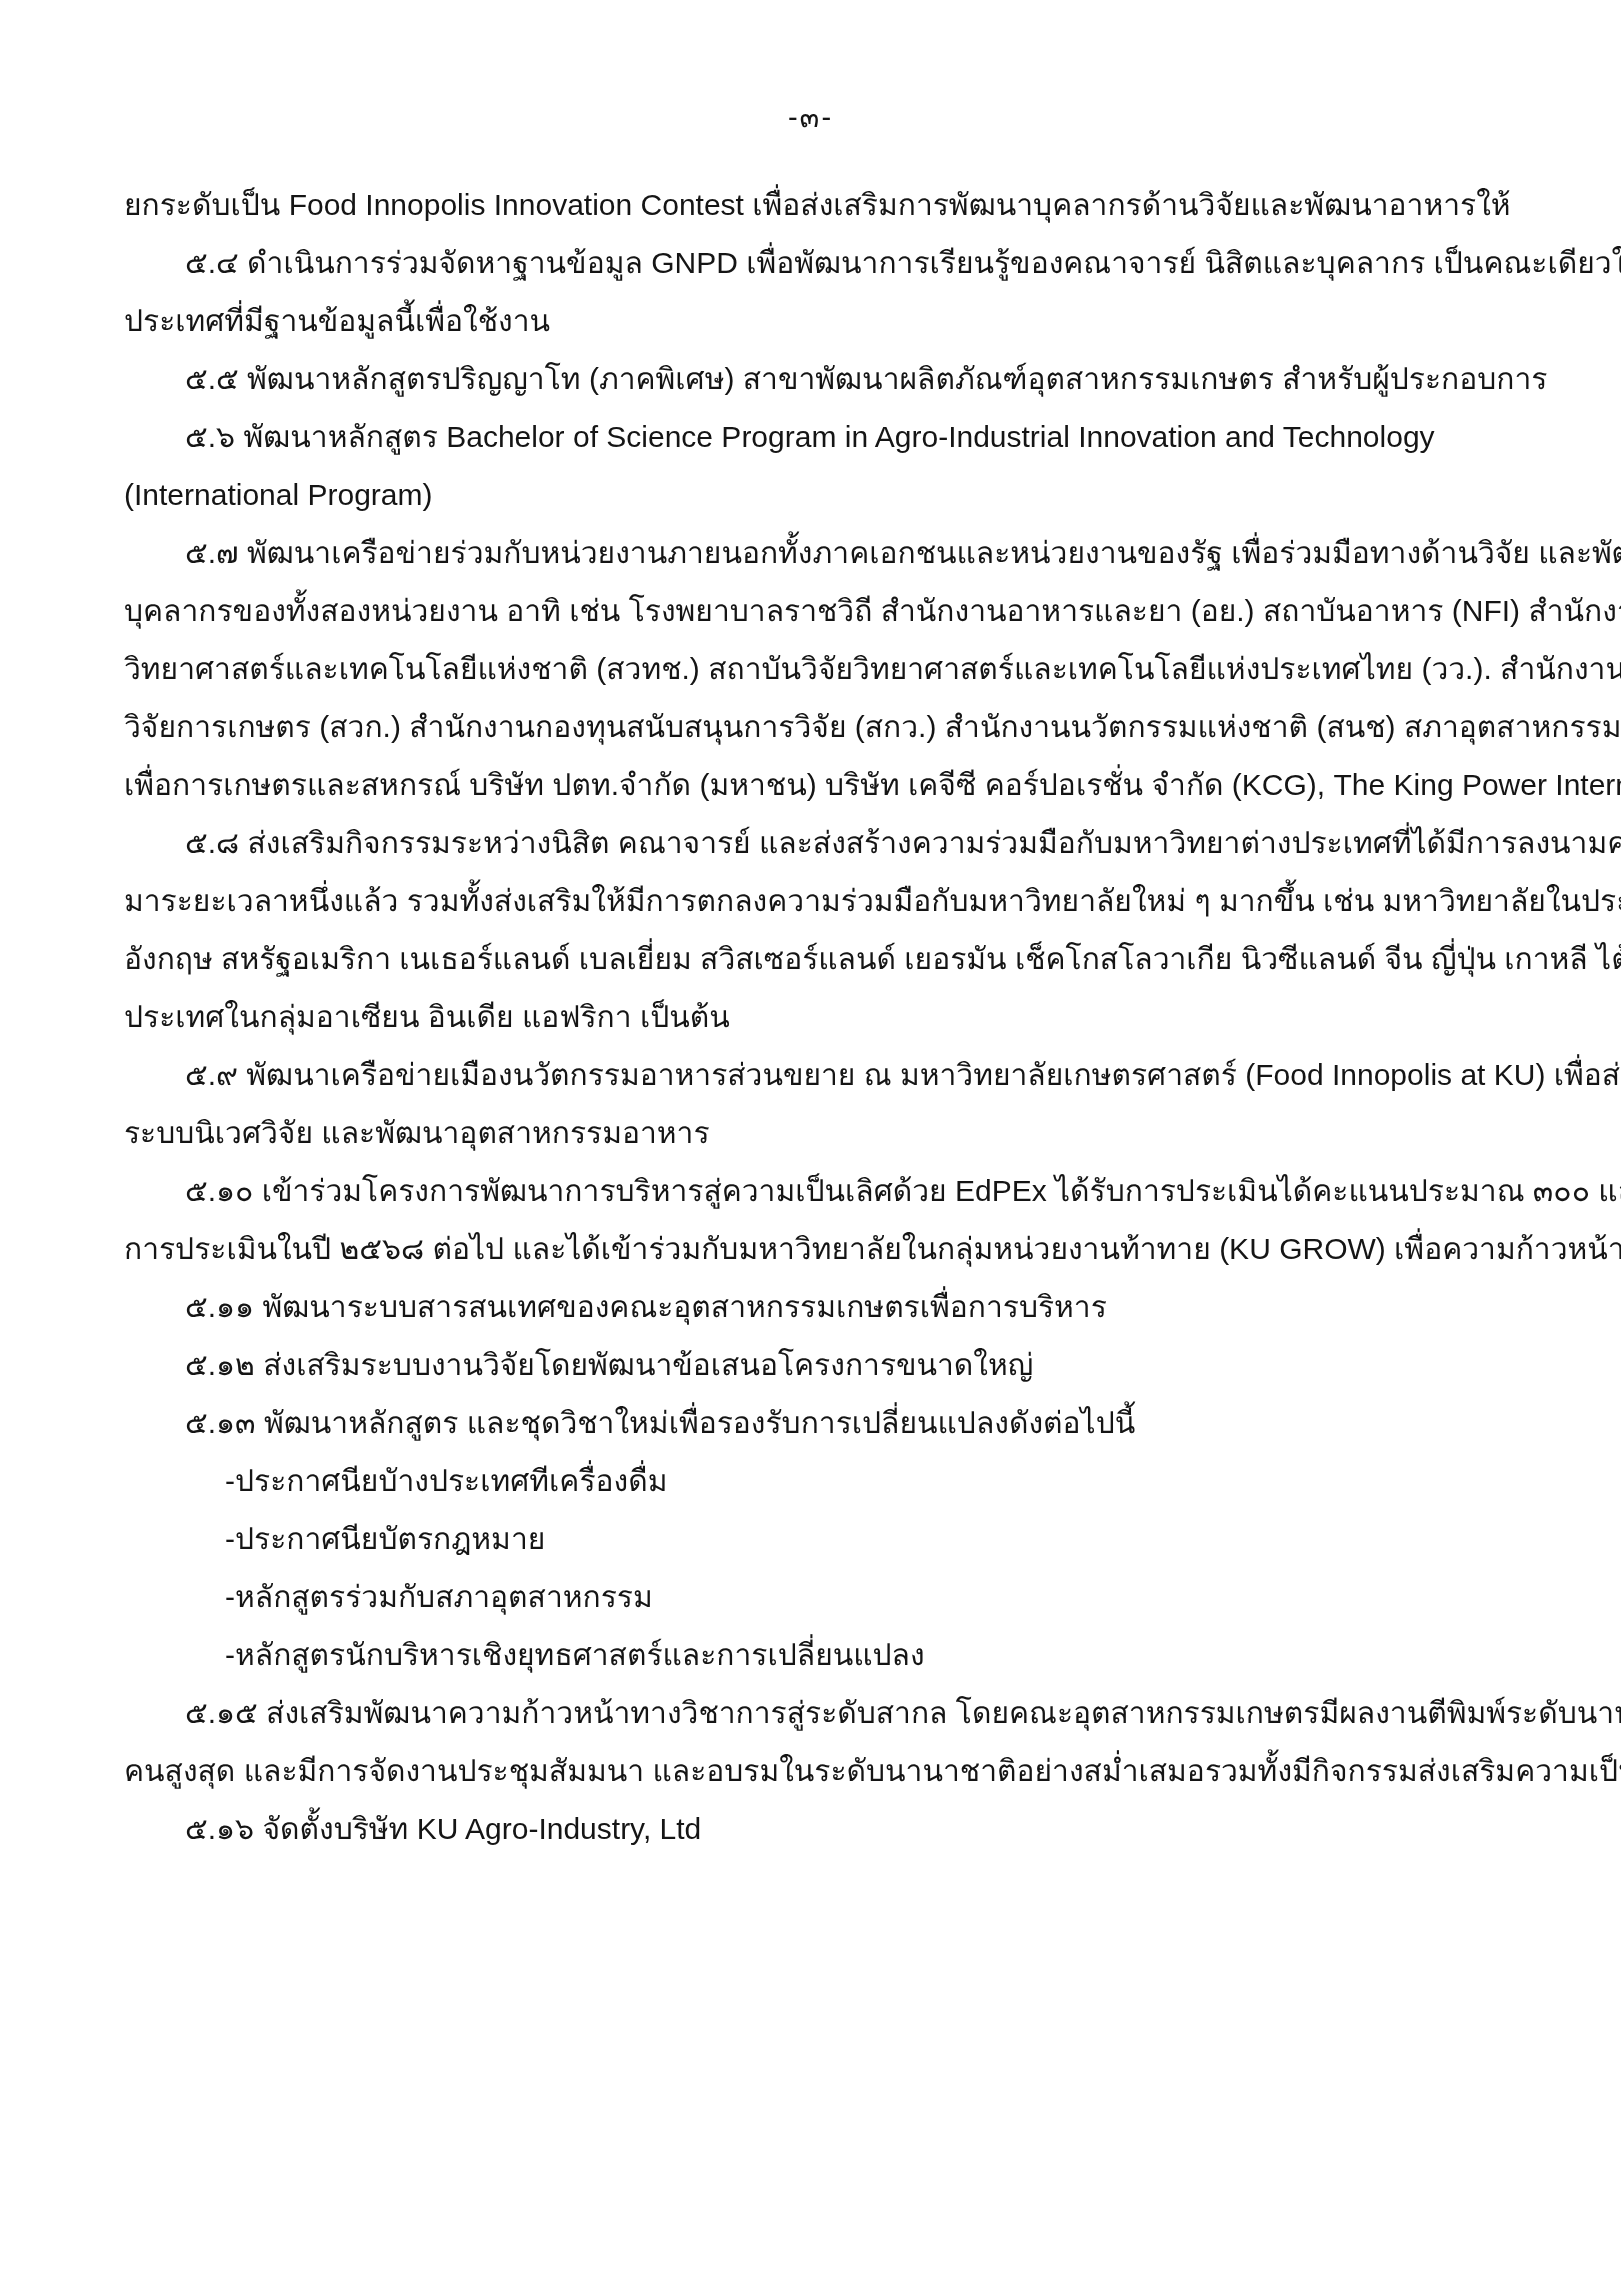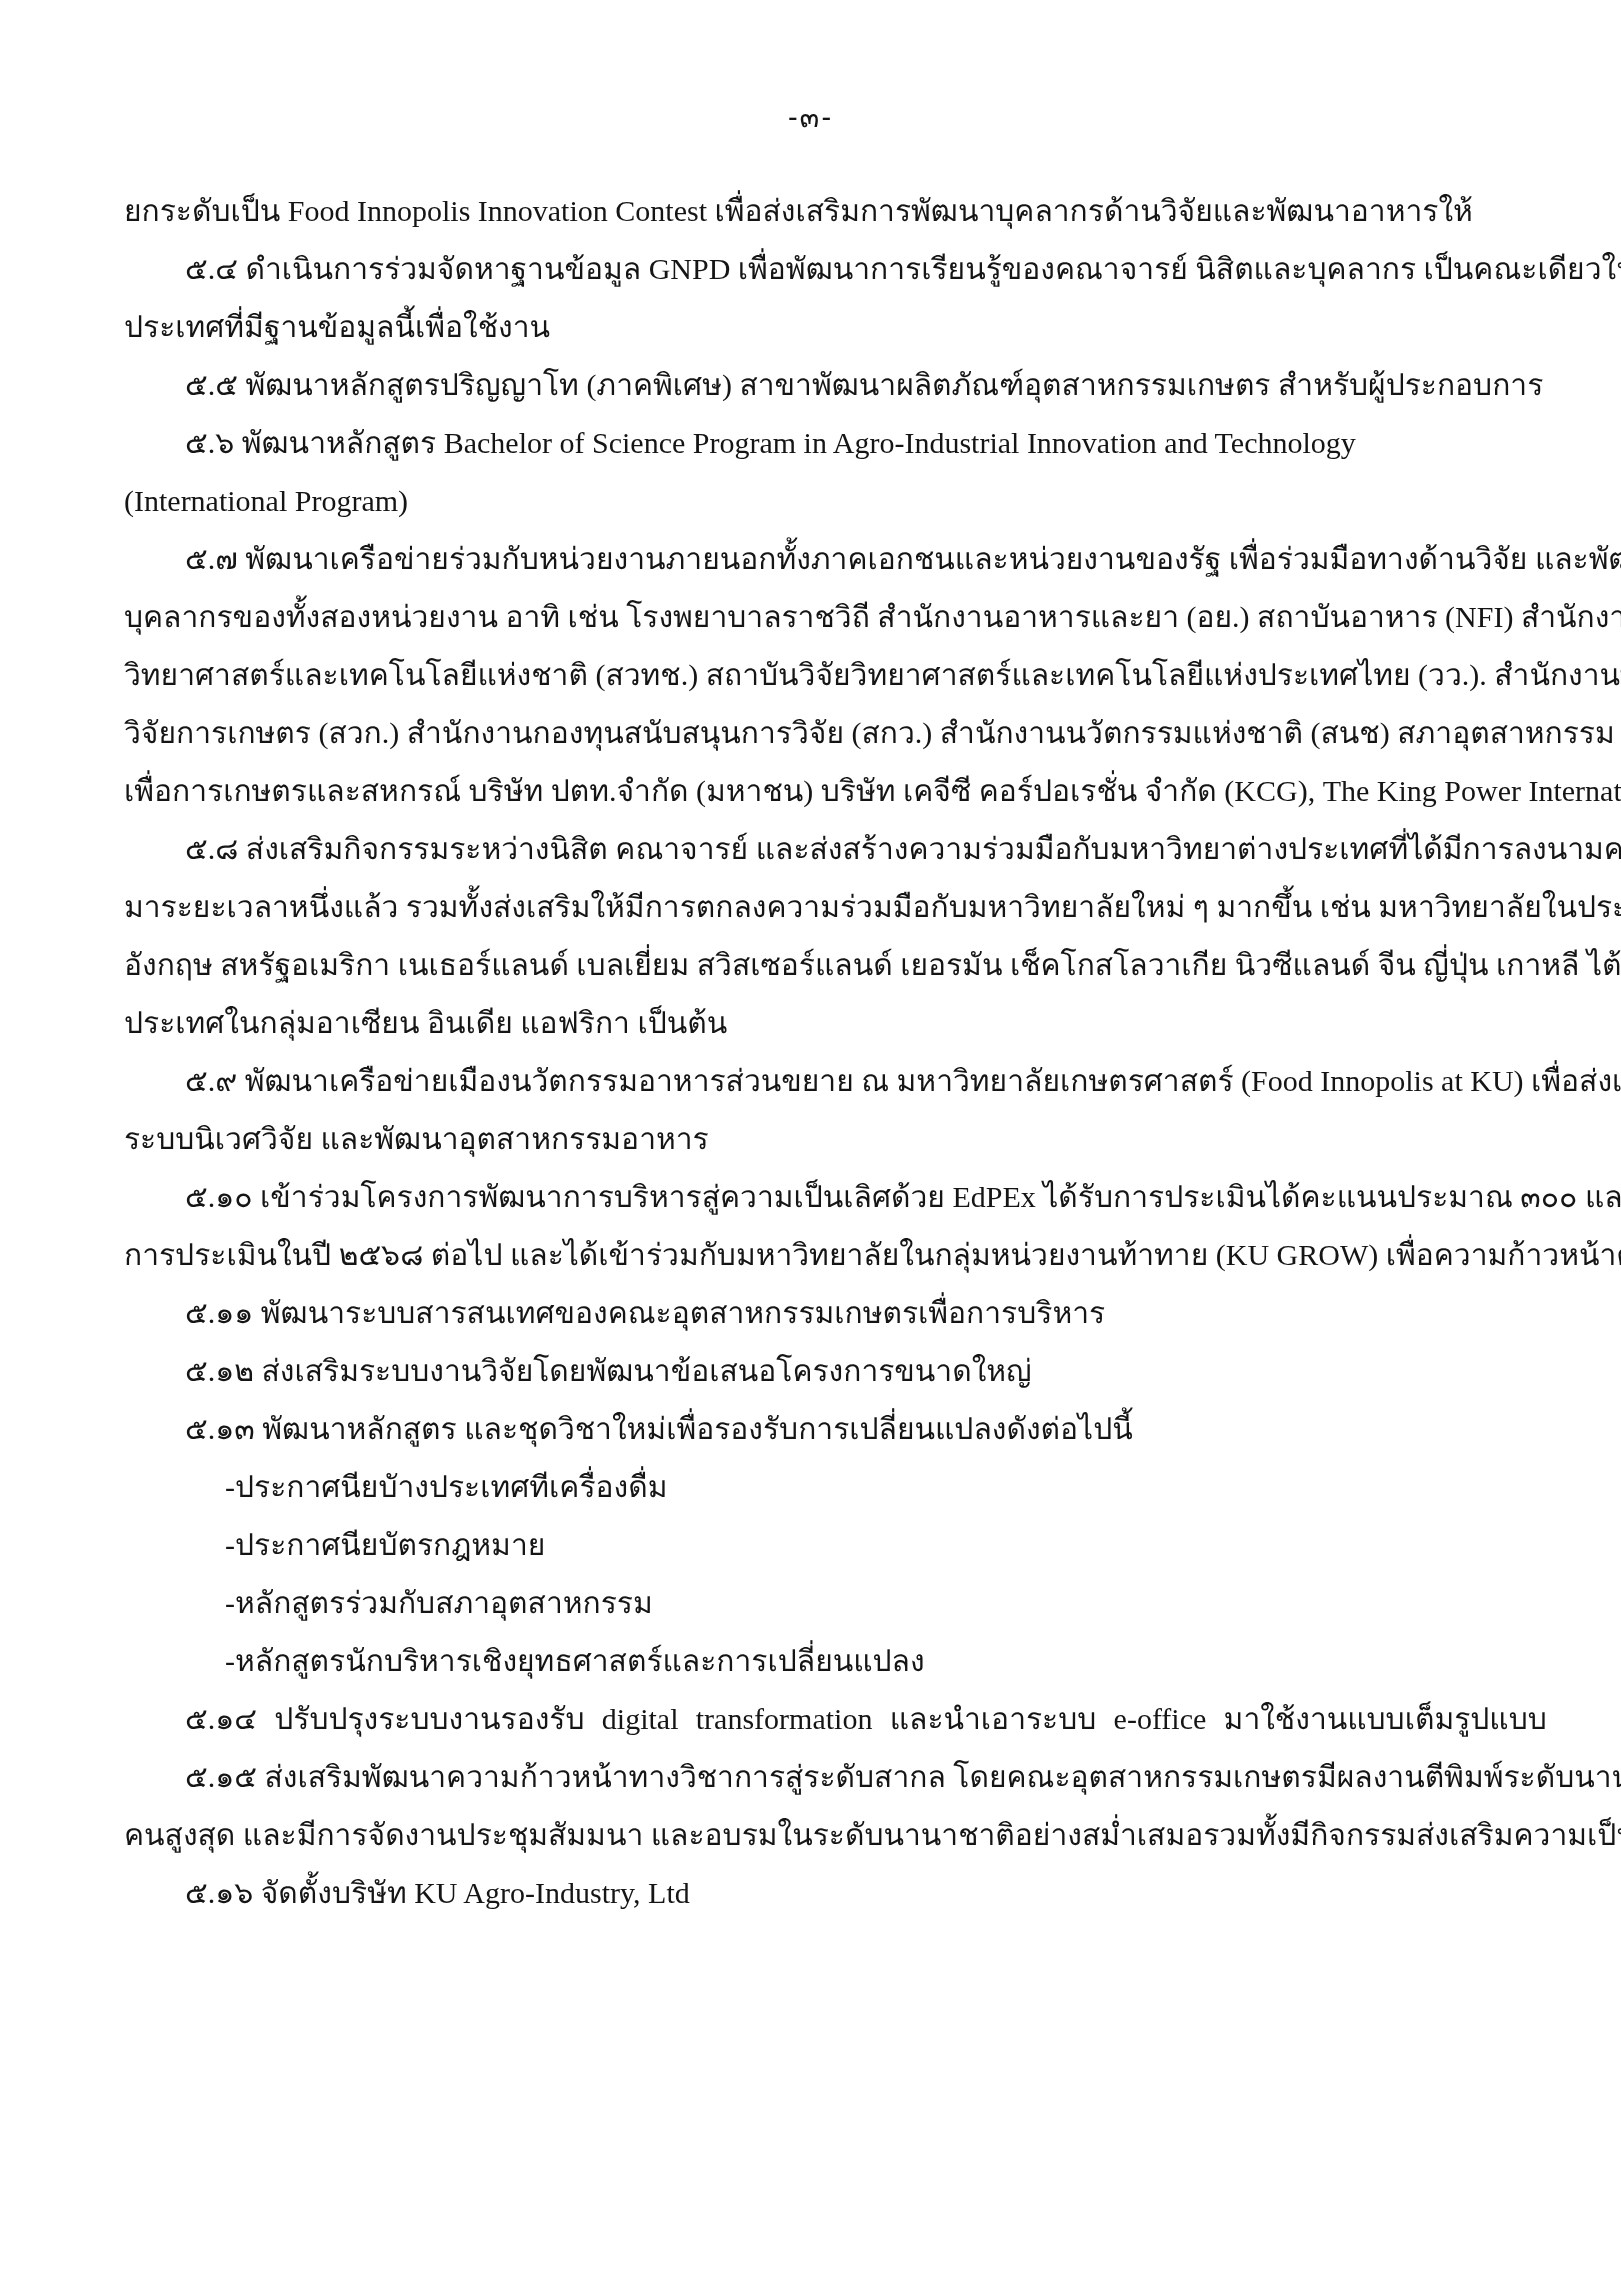--- a/index.html
+++ b/index.html
@@ -20,24 +20,23 @@
     position: absolute;
     top: 94px;
     left: 0;
     width: 1621px;
     text-align: center;
     font-size: 29px;
     letter-spacing: 2px;
   }
   .content {
     position: absolute;
-    top: 182px;
+    top: 176px;
     left: 124px;
     width: 1382px;
-    font-family: Liberation Serif, serif;
   }
   .line {
     height: 58px;
     line-height: 58px;
     font-size: 30px;
     white-space: nowrap;
     overflow: visible;
   }
   .ind0 { padding-left: 0; }
   .ind1 { padding-left: 61px; }   
@@ -69,19 +68,18 @@
       <div class="line ind0">ระบบนิเวศวิจัย และพัฒนาอุตสาหกรรมอาหาร</div>
       <div class="line ind1">๕.๑๐ เข้าร่วมโครงการพัฒนาการบริหารสู่ความเป็นเลิศด้วย EdPEx ได้รับการประเมินได้คะแนนประมาณ ๓๐๐ และรอเข้ารับ</div>
       <div class="line ind0">การประเมินในปี ๒๕๖๘ ต่อไป และได้เข้าร่วมกับมหาวิทยาลัยในกลุ่มหน่วยงานท้าทาย (KU GROW) เพื่อความก้าวหน้าต่อไป</div>
       <div class="line ind1">๕.๑๑ พัฒนาระบบสารสนเทศของคณะอุตสาหกรรมเกษตรเพื่อการบริหาร</div>
       <div class="line ind1">๕.๑๒ ส่งเสริมระบบงานวิจัยโดยพัฒนาข้อเสนอโครงการขนาดใหญ่</div>
       <div class="line ind1">๕.๑๓ พัฒนาหลักสูตร และชุดวิชาใหม่เพื่อรองรับการเปลี่ยนแปลงดังต่อไปนี้</div>
       <div class="line ind2">-ประกาศนียบัางประเทศทีเครื่องดื่ม</div>
       <div class="line ind2">-ประกาศนียบัตรกฎหมาย</div>
       <div class="line ind2">-หลักสูตรร่วมกับสภาอุตสาหกรรม</div>
       <div class="line ind2">-หลักสูตรนักบริหารเชิงยุทธศาสตร์และการเปลี่ยนแปลง</div>
-      <div class="line ind1 wide">๕.๑๔ ปรับปรุงระบบงานรองรับ digital transformation และนำเอาระบบ e-office มาใช้งานแบบเต็มรูปแบบ</div>
       <div class="line ind1">๕.๑๕ ส่งเสริมพัฒนาความก้าวหน้าทางวิชาการสู่ระดับสากล โดยคณะอุตสาหกรรมเกษตรมีผลงานตีพิมพ์ระดับนานาชาติต่อ</div>
       <div class="line ind0">คนสูงสุด และมีการจัดงานประชุมสัมมนา และอบรมในระดับนานาชาติอย่างสม่ำเสมอรวมทั้งมีกิจกรรมส่งเสริมความเป็นนานาชาติ</div>
       <div class="line ind1">๕.๑๖ จัดตั้งบริษัท KU Agro-Industry,  Ltd</div>
     </div>
 </div>
 
 
 </body></html>

